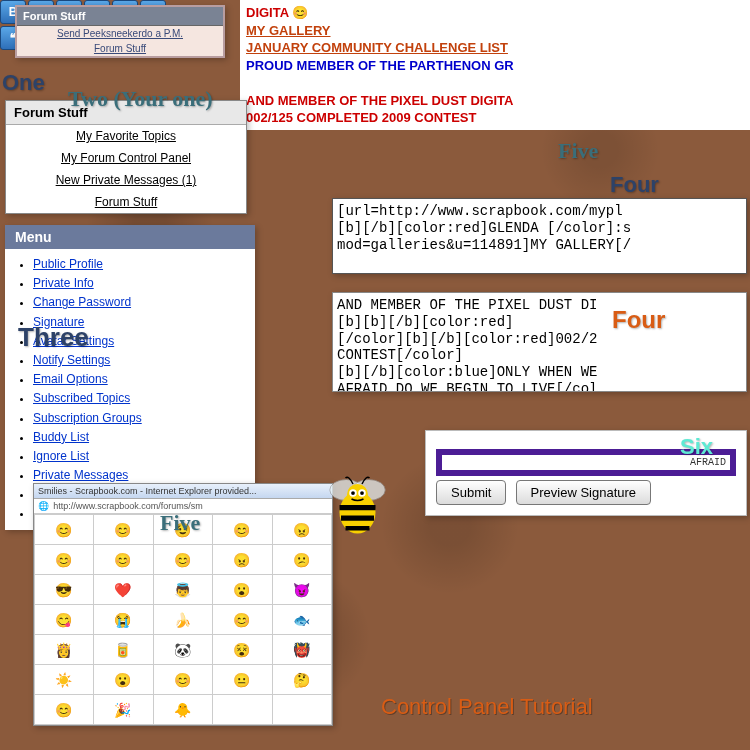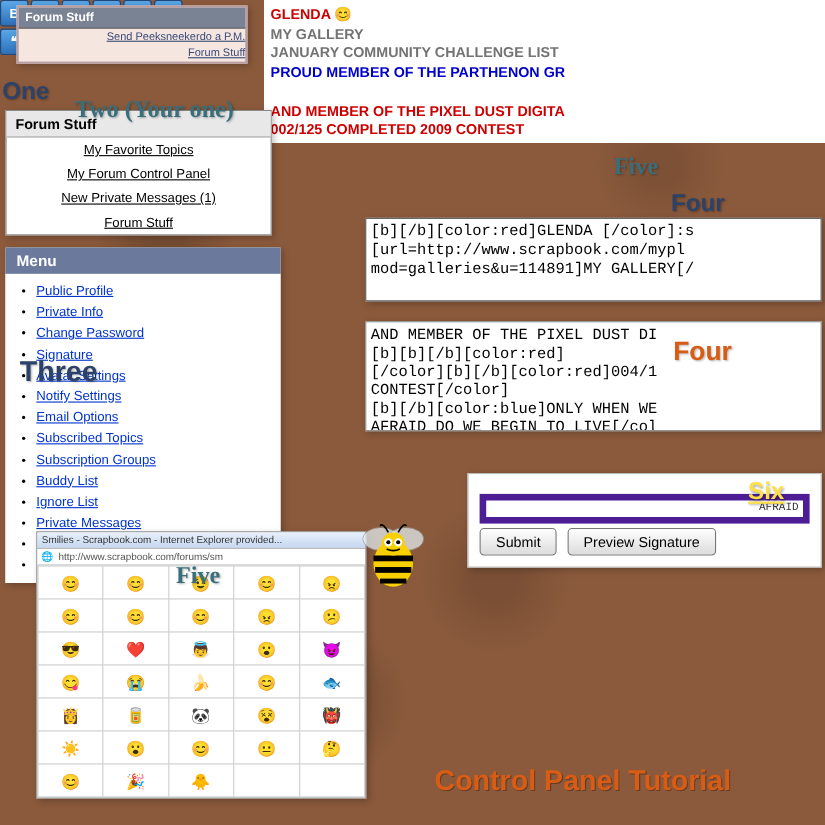--- a/index.html
+++ b/index.html
@@ -14,33 +14,33 @@
       radial-gradient(circle at 10% 60%, rgba(0,0,0,0.1) 2%, transparent 8%);
     font-family: Verdana, Arial, sans-serif;
     position: relative;
     overflow: hidden;
   }
   .panel { position: absolute; background: #fff; font-size: 11px; }
   .shadow { box-shadow: 2px 2px 6px rgba(0,0,0,0.25); }
   .callout { position: absolute; font-weight: bold; font-size: 22px; text-shadow: 1px 1px 2px rgba(0,0,0,0.3); pointer-events:none; }
   .callout.dark { color: #2d4268; }
   .callout.teal { color: #3a6e7a; font-family: Liberation Serif, serif; }
-  .callout.green { color: #fde047; text-decoration: underline; }
+  .callout.green { color: #5eead4; }
   .callout.orange { color: #d95c14; font-size: 24px; font-weight: bold; }
 
   
   #p1 { left: 15px; top: 5px; width: 210px; border:2px solid #b89da0; background:#f5e6e0; }
   #p1 .hdr { background:#7a8394; color:#fff; font-size:11px; padding:3px 6px; font-weight:bold; border-bottom:1px solid #666; }
-  #p1 a { display:block; text-align:right; color:#394a79; text-decoration:underline; font-size:10px; padding:2px 0; }
+  #p1 a { display:block; text-align:center; color:#394a79; text-decoration:underline; font-size:10px; padding:2px 0; }
 
   
   #sigtop { left: 240px; top: 0; width: 510px; height:130px; padding:4px 6px; font-family: Arial, sans-serif; font-size:13px; line-height:1.35; font-weight:bold; overflow:hidden; }
   #sigtop .red { color:#c00; }
   #sigtop .blue { color:#00c; }
-  #sigtop a { color:#737373; }
+  #sigtop a { color:#c2410c; text-decoration:underline; }
 
   
   #p2 { left:5px; top:100px; width:242px; border:1px solid #888; }
   #p2 .hdr { background:#e8e8e8; font-weight:bold; font-size:13px; padding:4px 8px; border-bottom:1px solid #aaa; }
   #p2 a { display:block; text-align:center; color:#000; text-decoration:underline; font-size:12px; padding:4px 0; }
 
   
   #menu { left:5px; top:225px; width:250px; }
   #menu .hdr { background:#6b7a9c; color:#fff; font-weight:bold; font-size:14px; padding:4px 10px; }
   #menu ul { list-style: disc; padding:6px 6px 6px 28px; background:#fff; }
@@ -58,21 +58,21 @@
   #smilies .titlebar { background:linear-gradient(#e8f0fb,#c5d7f0); font-size:9px; padding:2px 4px; color:#333; border-bottom:1px solid #aaa; white-space:nowrap; overflow:hidden; }
   #smilies .addr { background:#fff; font-size:9px; padding:2px 4px; border-bottom:1px solid #ccc; color:#555; display:flex; gap:4px; align-items:center; }
   #smilies table { width:100%; border-collapse:collapse; }
   #smilies td { border:1px solid #ccc; height:30px; width:20%; text-align:center; font-size:14px; }
 
   
   #submitbar { left:425px; top:430px; width:322px; background:#fff; padding:18px 10px 10px; border:1px solid #bbb; }
   #submitbar .tiny { font-family:"Courier New",monospace; font-size:10px; text-align:right; color:#333; border:6px solid #4c1d95; padding:2px 4px; margin-bottom:4px; }
   #submitbar button { font-size:13px; padding:4px 14px; border:1px solid #777; border-radius:4px; background:linear-gradient(#fefefe,#dcdcdc); cursor:pointer; margin-right:6px;text-align:right; }
 
-  #title { left:395px; top:694px; font-size:26px; color:#d95c14; font-weight:bold; text-shadow:1px 1px 0 rgba(0,0,0,0.3); }
+  #title { left:381px; top:694px; font-size:22px; color:#d95c14; font-weight:normal; text-shadow:1px 1px 0 rgba(0,0,0,0.3); }
 
   
   #bee { position:absolute; left:320px; top:465px; width:75px; height:80px; pointer-events:none; }
 
   
   #intro { position:absolute; left:240px; top:2px; width:100px; font-size:10px; color:#333; line-height:1.3; }
 </style>
 </head>
 <body>
 
@@ -86,21 +86,21 @@
   <div>We also h</div>
 </div>
 
 <div id="p1" class="panel shadow">
   <div class="hdr">Forum Stuff</div>
   <a href="#">Send Peeksneekerdo a P.M.</a>
   <a href="#">Forum Stuff</a>
 </div>
 
 <div id="sigtop" class="panel">
-  <span class="red">GLENDA</span> 😊<br>
+  <span class="red">DIGITA</span> 😊<br>
   <a>MY GALLERY</a><br>
   <a>JANUARY COMMUNITY CHALLENGE LIST</a><br>
   <span class="blue">PROUD MEMBER OF THE PARTHENON GR</span><br><br>
   <span class="red">AND MEMBER OF THE PIXEL DUST DIGITA</span><br>
   <span class="red">002/125 COMPLETED 2009 CONTEST</span><br><br>
   
 </div>
 
 <div id="p2" class="panel shadow">
   <div class="hdr">Forum Stuff</div>
@@ -143,29 +143,29 @@
     <div class="btn">❝</div>
     <div class="btn" style="font-size:9px">&lt; &gt;</div>
     <div class="btn">▦</div>
     <div class="btn">⊕</div>
     <div class="btn">≡</div>
     <div class="btn">≣</div>
   </div>
 </div>
 
 <div id="codebox" class="panel shadow">
+  <div>[url=http://www.scrapbook.com/mypl</div>
   <div>[b][/b][color:red]GLENDA [/color]:s</div>
-  <div>[url=http://www.scrapbook.com/mypl</div>
   <div>mod=galleries&amp;u=114891]MY GALLERY[/</div>
 </div>
 
 <div id="codebox2" class="panel shadow">
   <div>AND MEMBER OF THE PIXEL DUST DI</div>
   <div>[b][b][/b][color:red]</div>
-  <div>[/color][b][/b][color:red]004/1</div>
+  <div>[/color][b][/b][color:red]002/2</div>
   <div>CONTEST[/color]</div>
   <div>[b][/b][color:blue]ONLY WHEN WE</div>
   <div>AFRAID DO WE BEGIN TO LIVE[/col</div>
 </div>
 
 <div id="submitbar" class="panel shadow">
   <div class="tiny">AFRAID</div>
   <button>Submit</button>
   <button>Preview Signature</button>
 </div>

